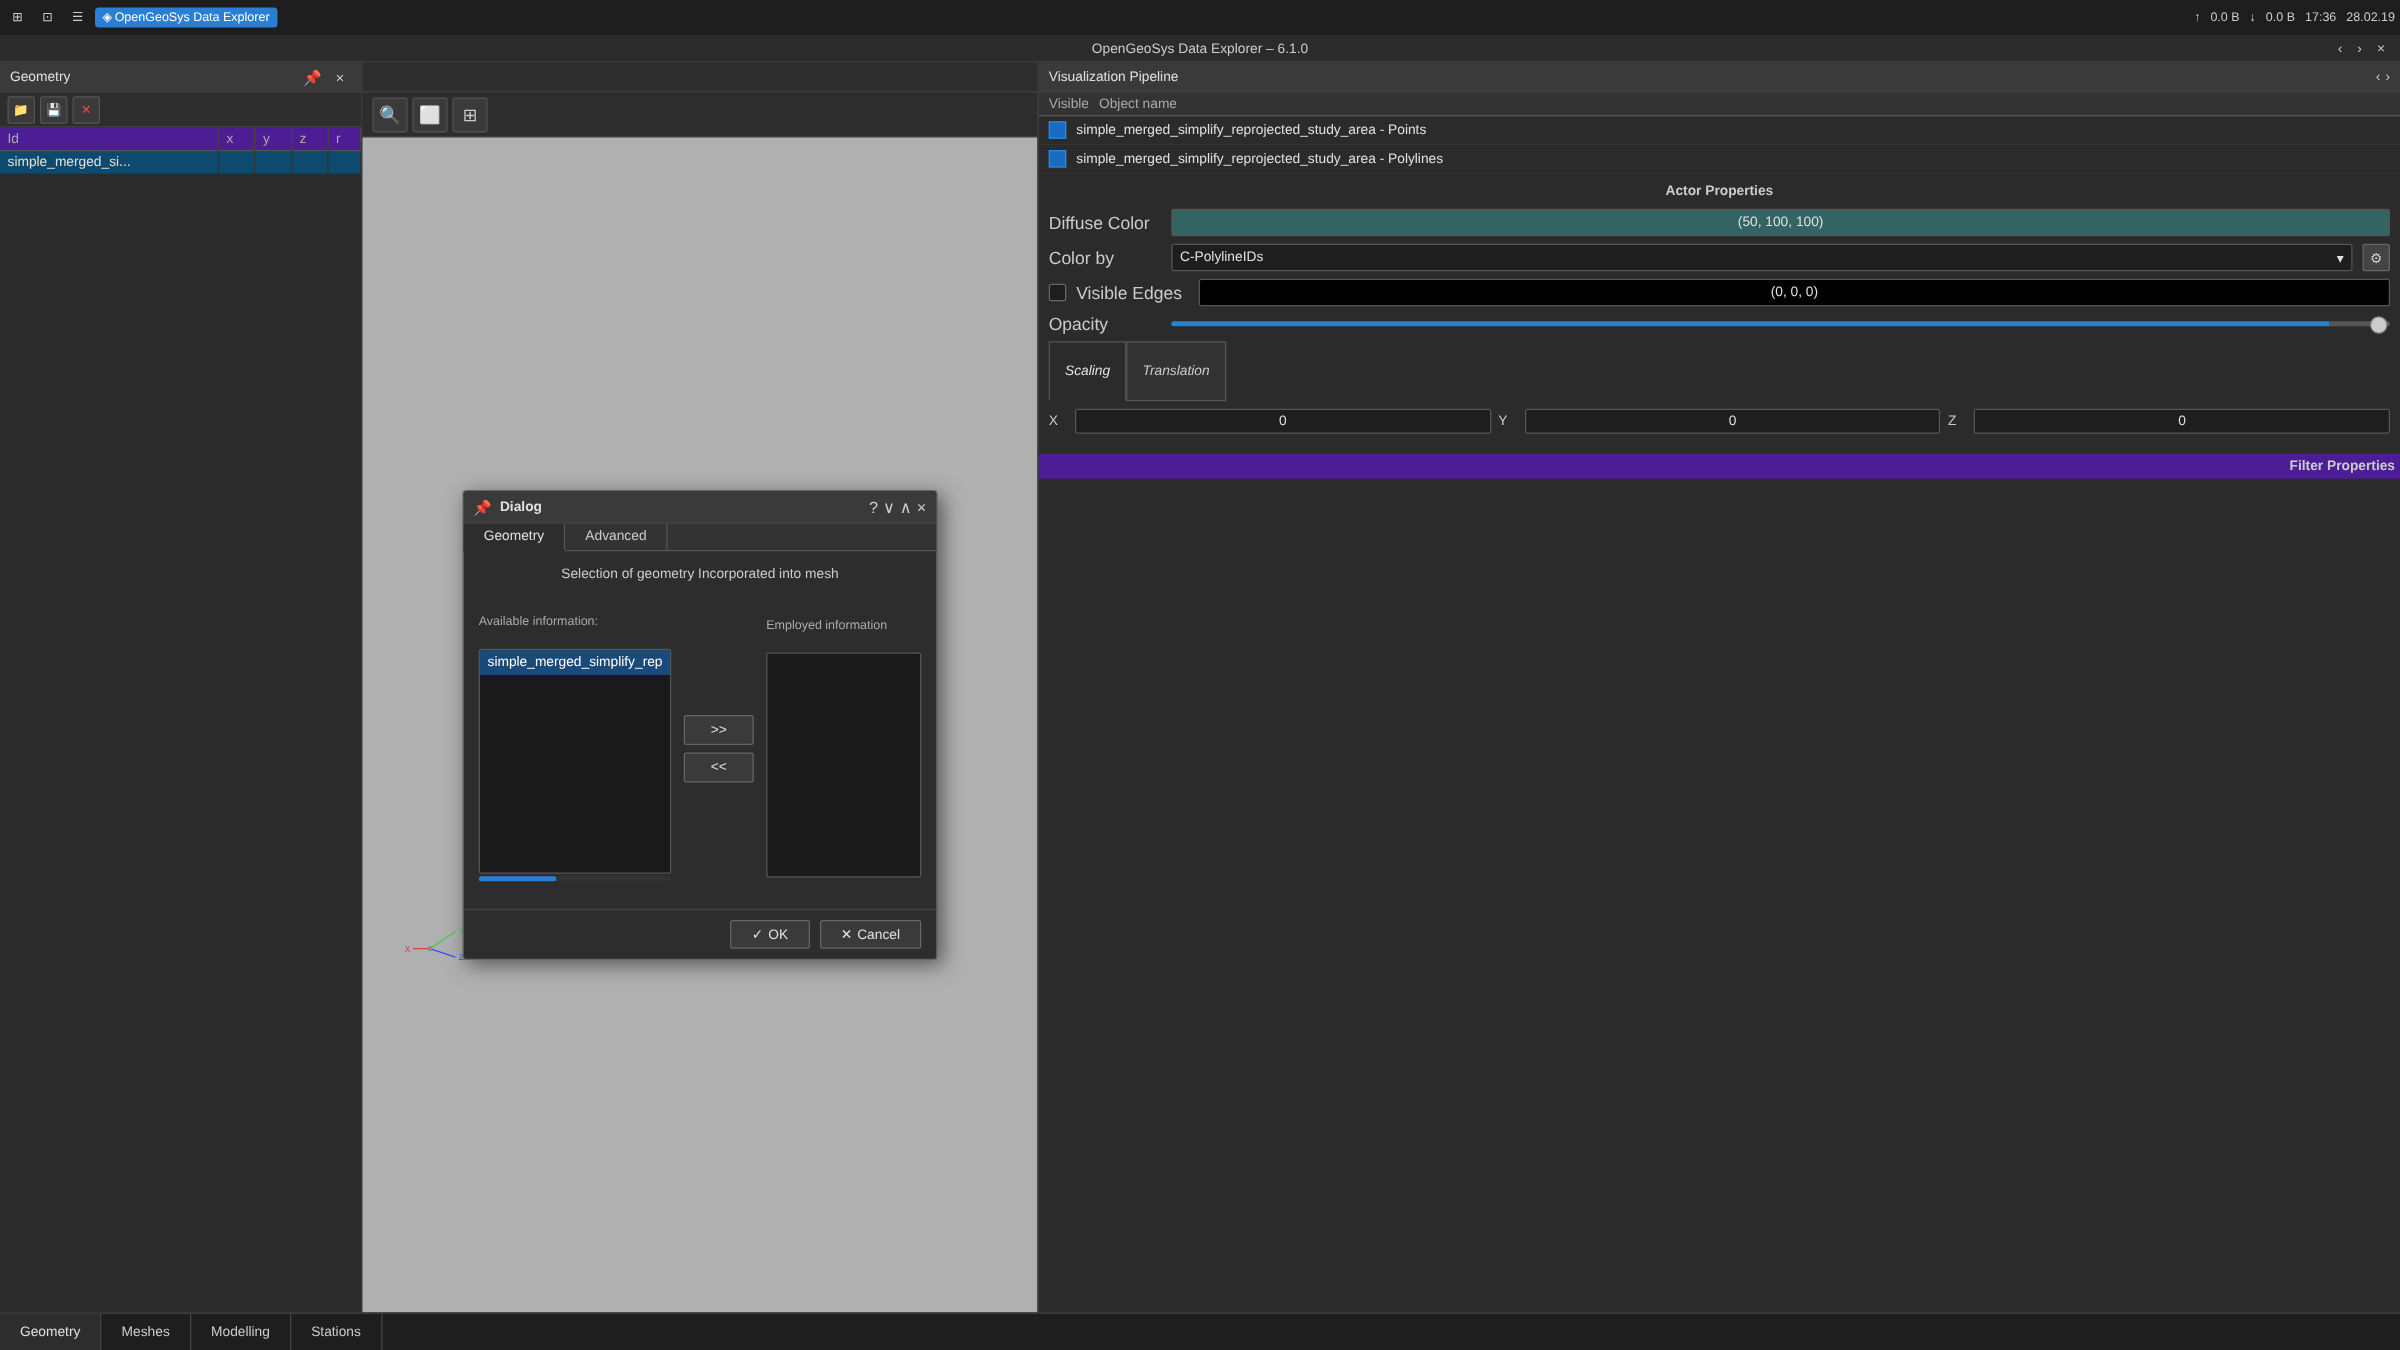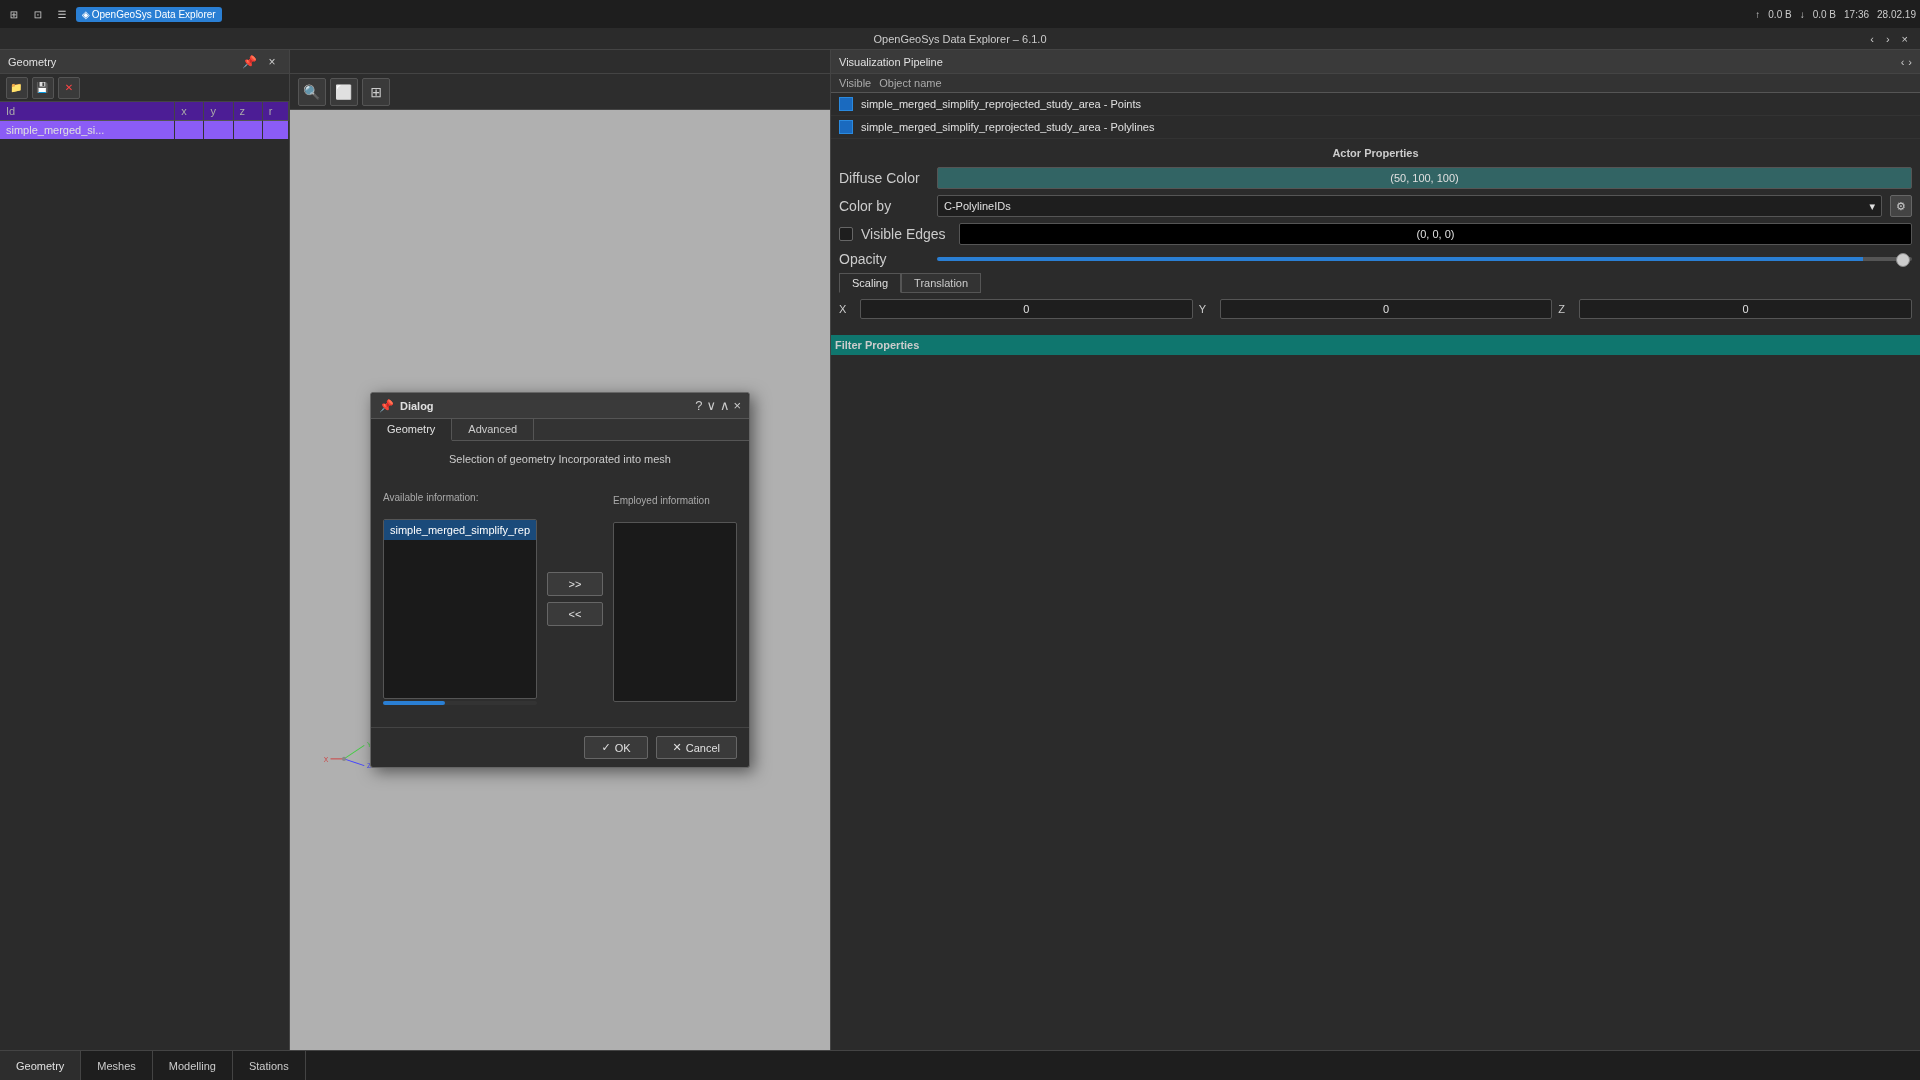--- a/index.html
+++ b/index.html
@@ -212,21 +212,21 @@
       color: #aaa;
       font-weight: normal;
       border-right: 1px solid #444;
     }
     .geo-table td {
       padding: 3px 6px;
       font-size: 11px;
       border-right: 1px solid #333;
     }
     .geo-table tbody tr.selected {
-      background: #8b5cf6;
+      background: #0c4a6e;
     }
 
     
     .viewport {
       position: absolute;
       top: 110px;
       left: 290px;
       right: 1090px;
       bottom: 30px;
       background: #b0b0b0;
@@ -393,26 +393,27 @@
       height: 12px;
       background: #ccc;
       border-radius: 50%;
       border: 1px solid #888;
     }
     .scaling-translation-tabs {
       display: flex;
       margin-bottom: 6px;
     }
     .st-tab {
-      padding: 3px 12px;
+      padding: 17px 12px;
       font-size: 11px;
       color: #ccc;
       background: #333;
       border: 1px solid #555;
       cursor: pointer;
+      font-style: italic;
     }
     .st-tab.active {
       background: #2b2b2b;
       border-bottom-color: #2b2b2b;
       color: #e0e0e0;
     }
     .xyz-row {
       display: flex;
       align-items: center;
       gap: 6px;
@@ -431,24 +432,24 @@
       display: flex;
       align-items: center;
       justify-content: center;
       font-size: 11px;
       color: #e0e0e0;
     }
     .filter-props-title {
       font-size: 11px;
       color: #ccc;
       font-weight: bold;
-      text-align: left;
+      text-align: right;
       margin-top: 8px;
       padding: 4px;
-      background: #0f766e;
+      background: #4c1d95;
     }
 
     
     .dialog-overlay {
       position: absolute;
       top: 110px;
       left: 290px;
       right: 1090px;
       bottom: 30px;
       display: flex;

